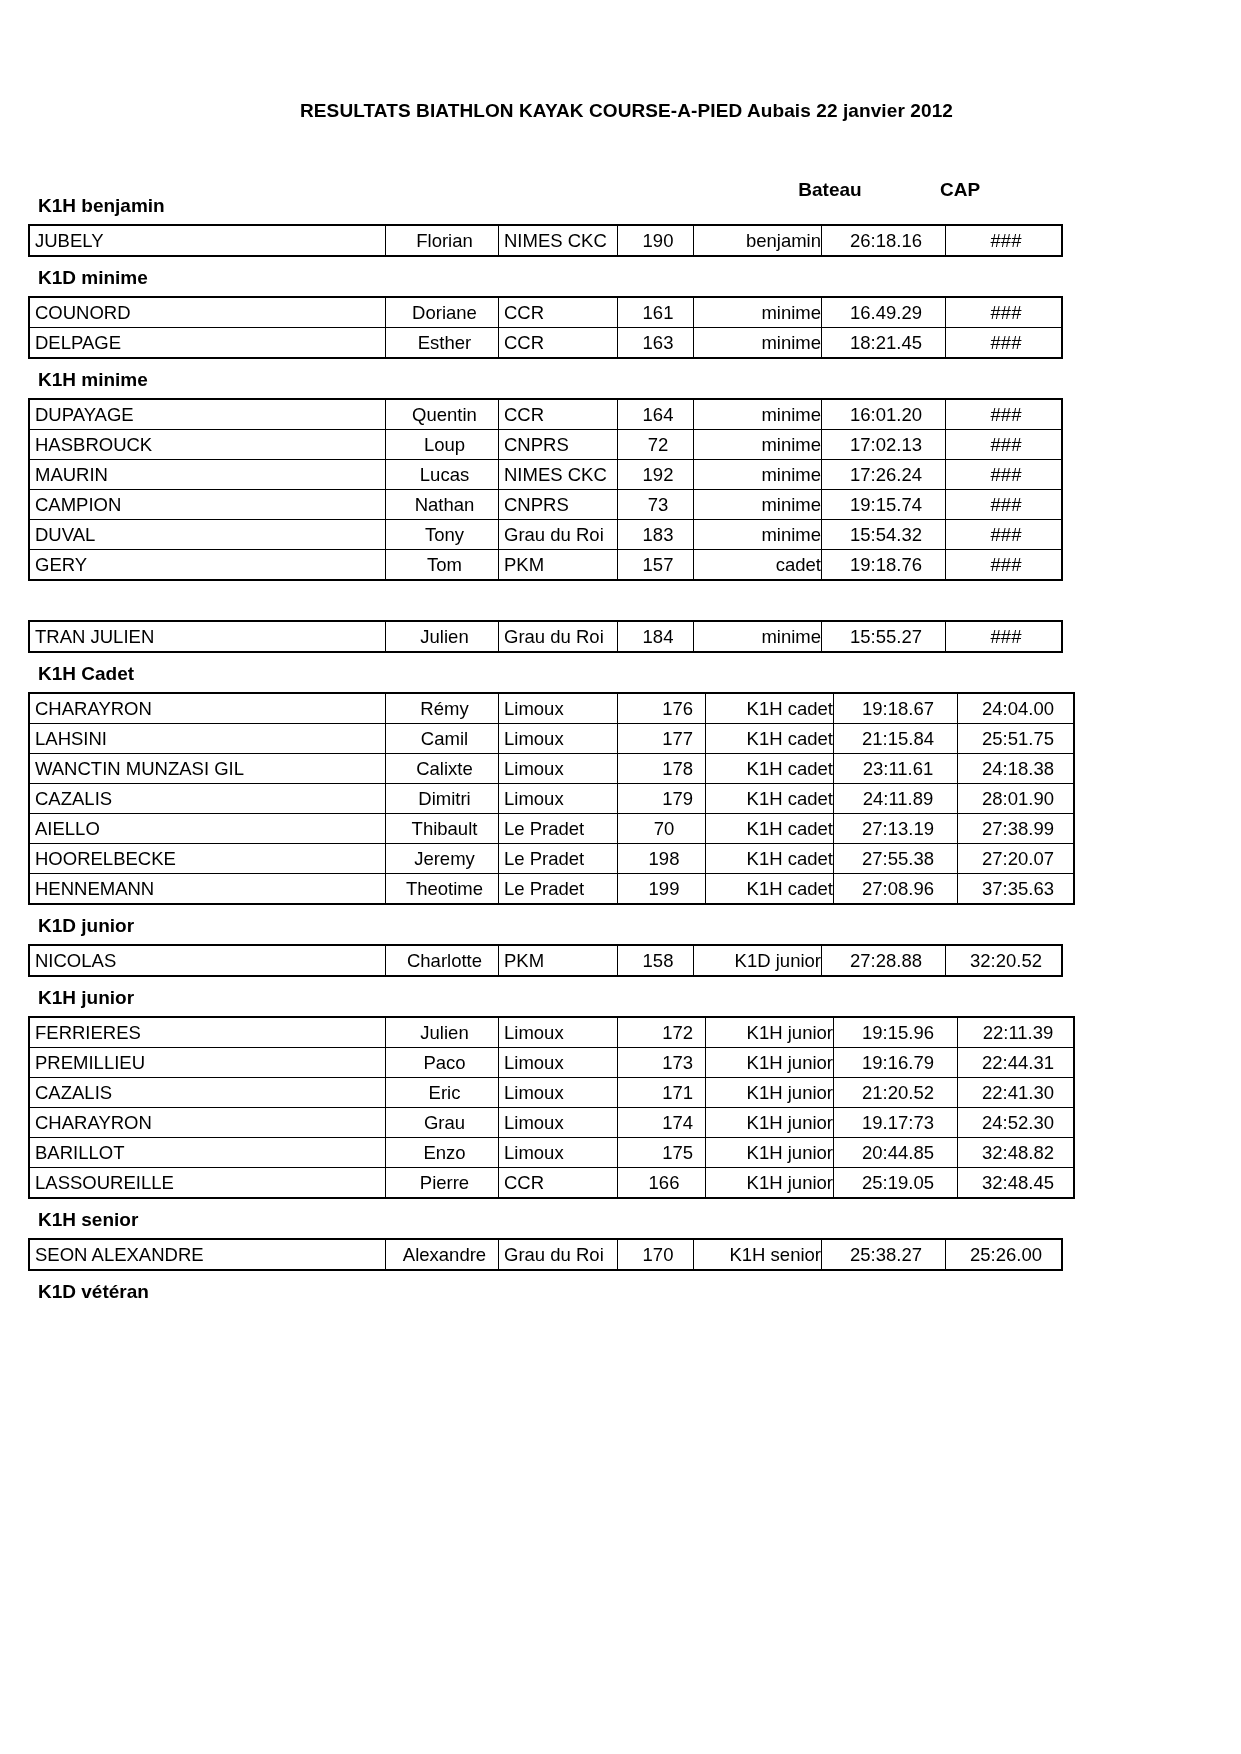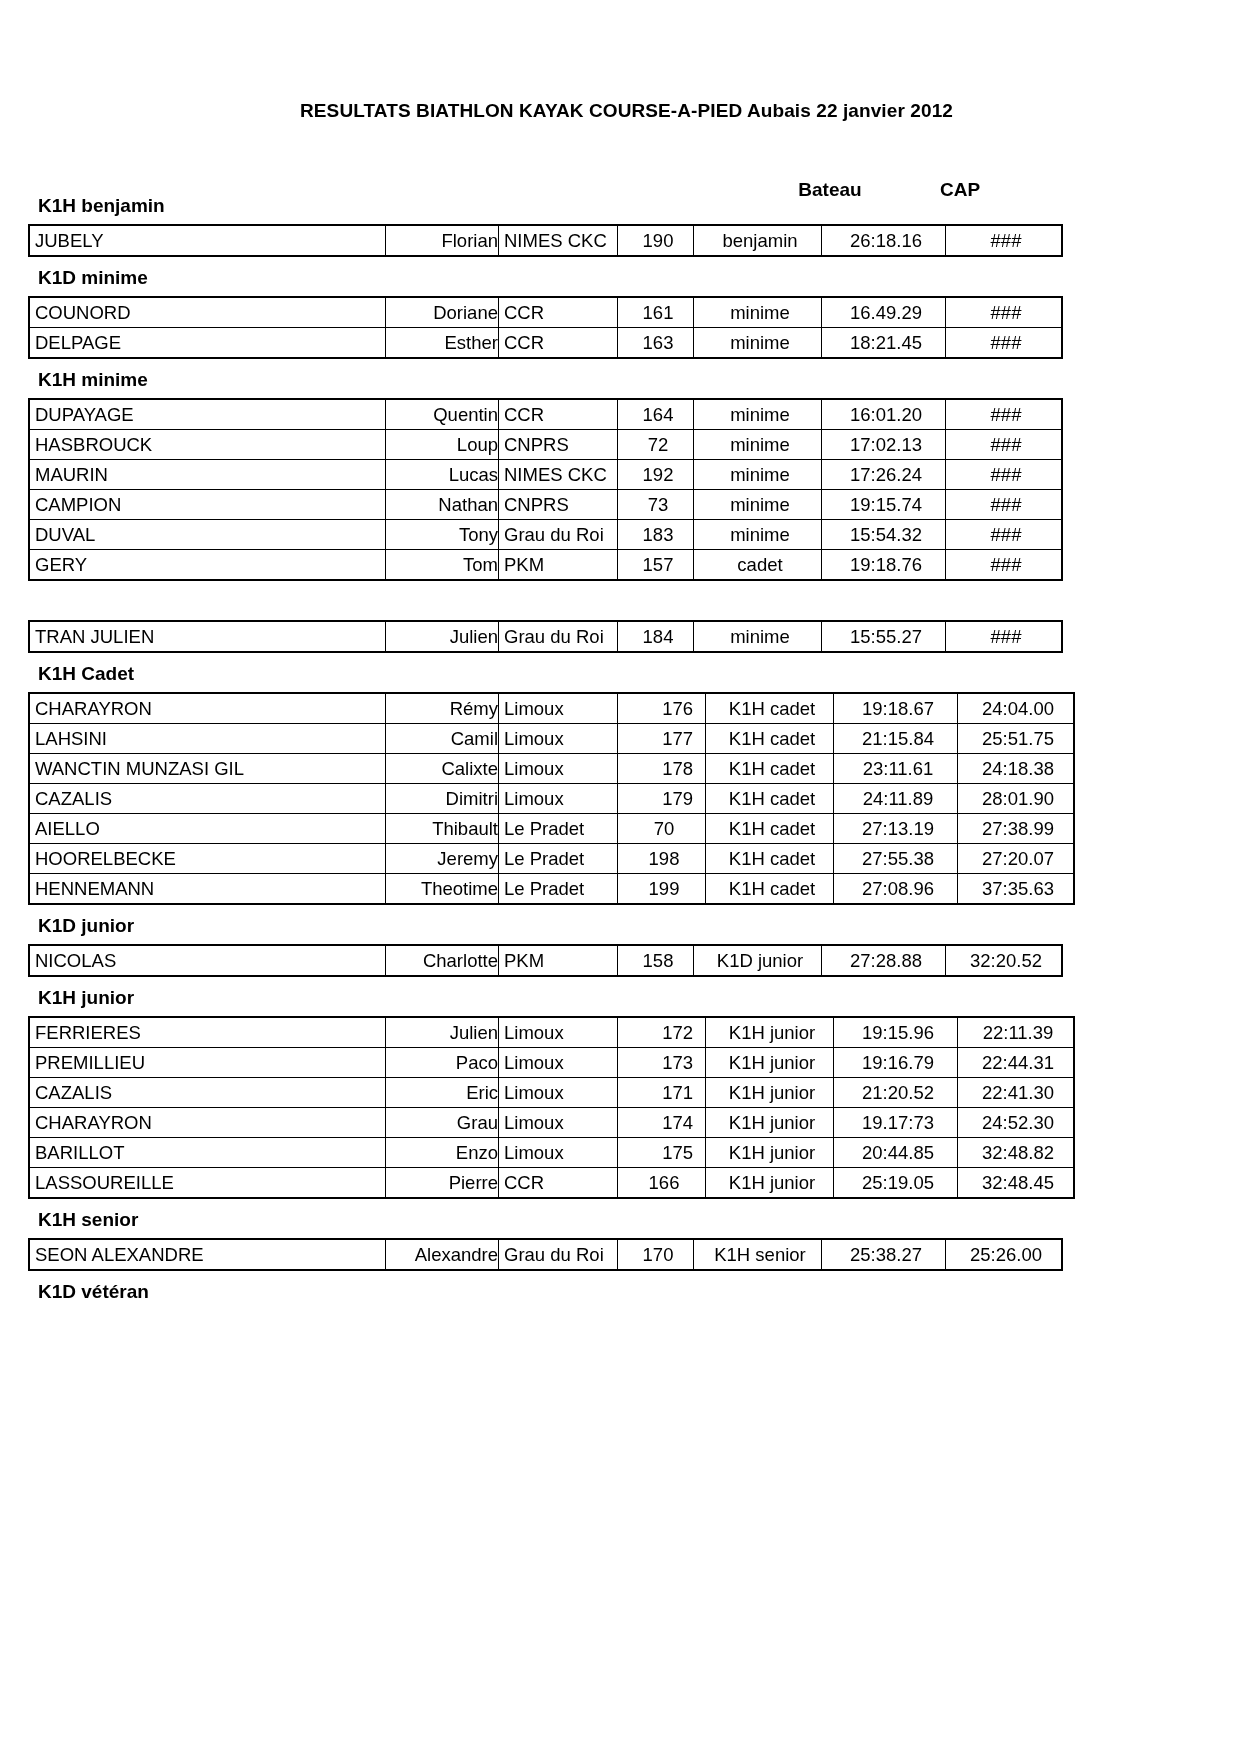--- a/index.html
+++ b/index.html
@@ -78,25 +78,25 @@
     border: 1px solid #000;
     font-size: 18.5px;
     height: 29px;
     line-height: 29px;
     padding: 0 0 0 5px;
     overflow: hidden;
     white-space: nowrap;
     vertical-align: middle;
   }
   td.c-nom    { width: 350px; text-align: left; }
-  td.c-prenom { width: 107px; text-align: right; margin-left: 30px; }
+  td.c-prenom { width: 107px; text-align: center; margin-left: 30px; }
   td.c-club   { width: 113px; text-align: left; }
   td.c-dossard{ width: 70px;  text-align: center; padding: 0; }
   td.c-dossard.right { text-align: right; padding-right: 12px; }
-  td.c-cat    { width: 122px; text-align: center; padding: 0; }
+  td.c-cat    { width: 122px; text-align: right; padding: 0; }
   td.c-bateau { width: 118px; text-align: center; padding: 0; font-size: 17.5px;}
   td.c-cap    { width: 110px; text-align: center; padding: 0; font-size: 17.5px;}
 </style>
 </head>
 <body>
 
 <div class="page">
 
   <div class="doc-title">RESULTATS BIATHLON KAYAK COURSE-A-PIED Aubais 22 janvier 2012</div>
 

